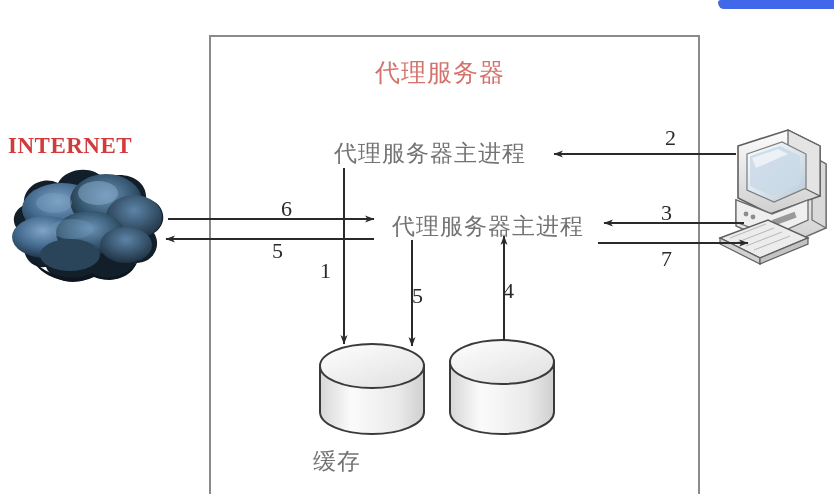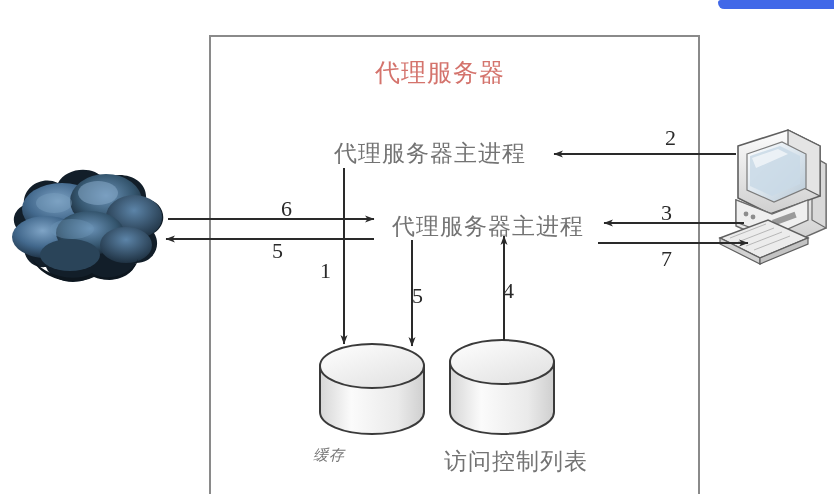--- a/index.html
+++ b/index.html
@@ -78,23 +78,22 @@
   }
   .proc2 {
     left: 392px;
     top: 211px;
     font-size: 23px;
     letter-spacing: 1px;
   }
   .cache-label {
     left: 313px;
     top: 446px;
-    font-size: 15px;
-    letter-spacing: 1px;
-    font-style: italic;
+    font-size: 23px;
+    letter-spacing: 1px;
   }
   .acl-label {
     left: 444px;
     top: 446px;
     font-size: 23px;
     letter-spacing: 1px;
   }
 
   .num {
     position: absolute;
@@ -140,20 +139,21 @@
 <body>
 
 <div id="canvas">
 
   <div class="top-bar"></div>
 
   <div class="proxy-box"></div>
 
   <div class="label title-cn">代理服务器</div>
 
+  <div class="label internet-label">INTERNET</div>
 
   <div class="cloud-wrap">
     <svg width="172" height="135" viewBox="0 0 172 135">
       <defs>
         <radialGradient id="cg1" cx="45%" cy="35%" r="70%">
           <stop offset="0%" stop-color="#7fa4c6"></stop>
           <stop offset="55%" stop-color="#42688c"></stop>
           <stop offset="100%" stop-color="#1b2d3e"></stop>
         </radialGradient>
         <radialGradient id="cg2" cx="50%" cy="40%" r="65%">
@@ -253,21 +253,20 @@
   </div>
 
   <div class="cyl-wrap cyl-acl">
     <svg width="112" height="104" viewBox="0 0 112 104">
       <path d="M4 26 L4 76 A52 22 0 0 0 108 76 L108 26 Z" fill="url(#cylside)" stroke="#3a3a3a" stroke-width="2"></path>
       <ellipse cx="56" cy="26" rx="52" ry="22" fill="url(#cyltop)" stroke="#3a3a3a" stroke-width="2"></ellipse>
     </svg>
   </div>
 
   <div class="label cache-label">缓存</div>
-  <div class="label acl-label">访问控制列表</div>
 
   <svg id="arrows" width="834" height="494" viewBox="0 0 834 494" style="position:absolute;left:0;top:0;pointer-events:none;">
     <defs>
       <marker id="ah" markerWidth="11" markerHeight="11" refX="9.5" refY="4" orient="auto" markerUnits="userSpaceOnUse">
         <path d="M0.5,0.5 L10,4 L0.5,7.5 L3,4 Z" fill="#2a2a2a"></path>
       </marker>
     </defs>
     <g stroke="#2a2a2a" stroke-width="2" fill="none">
 
       <line x1="736" y1="154" x2="554" y2="154" marker-end="url(#ah)"></line>

